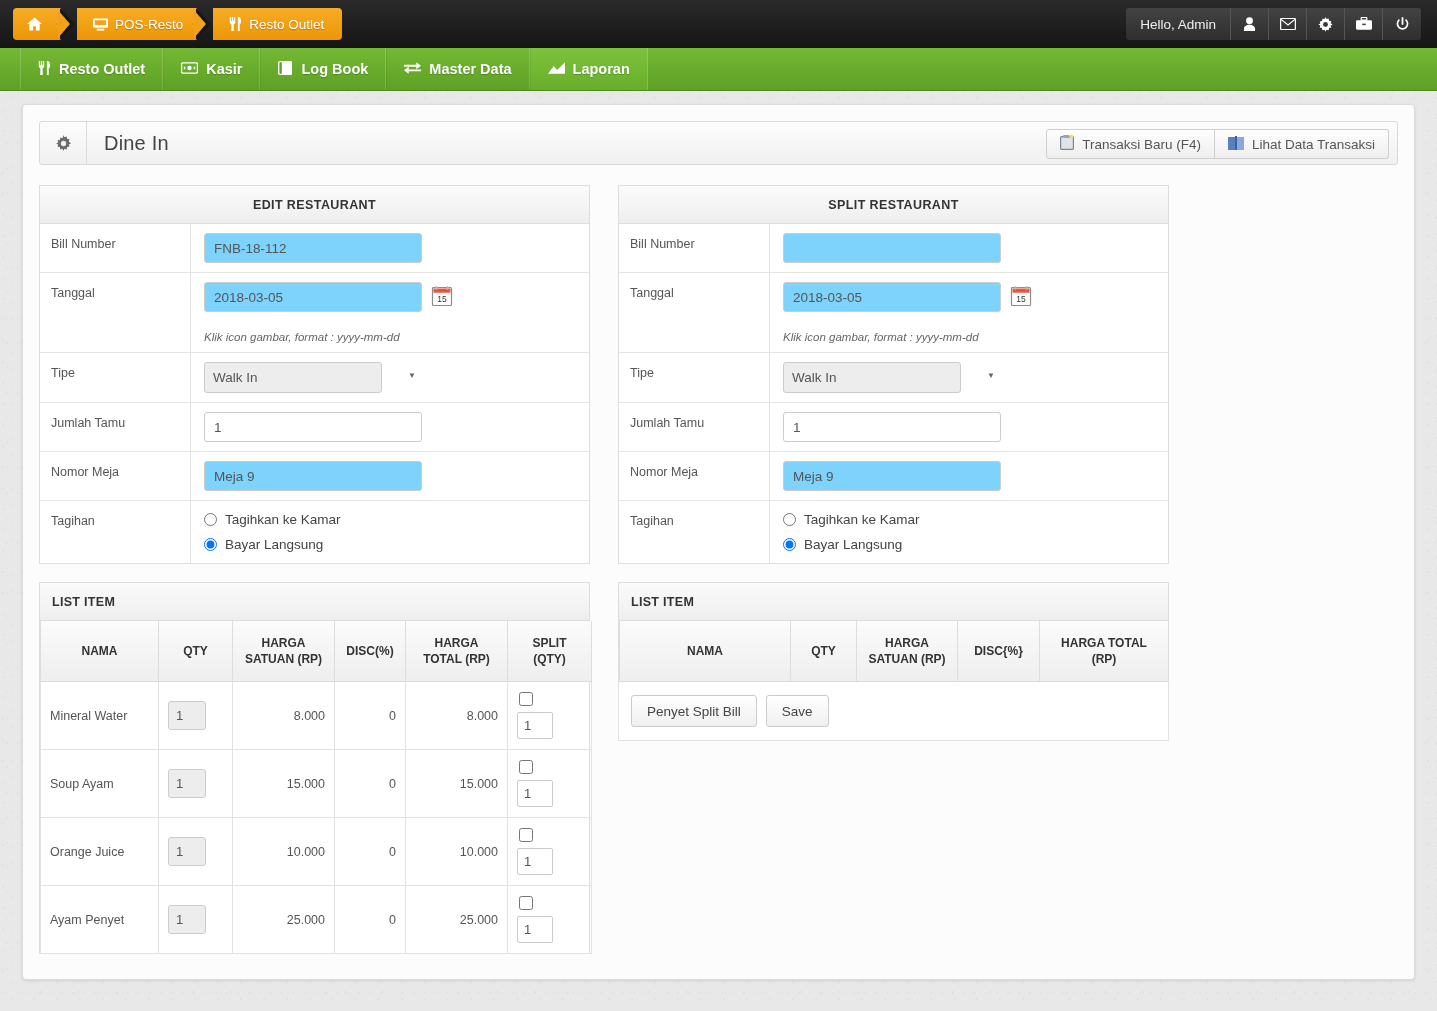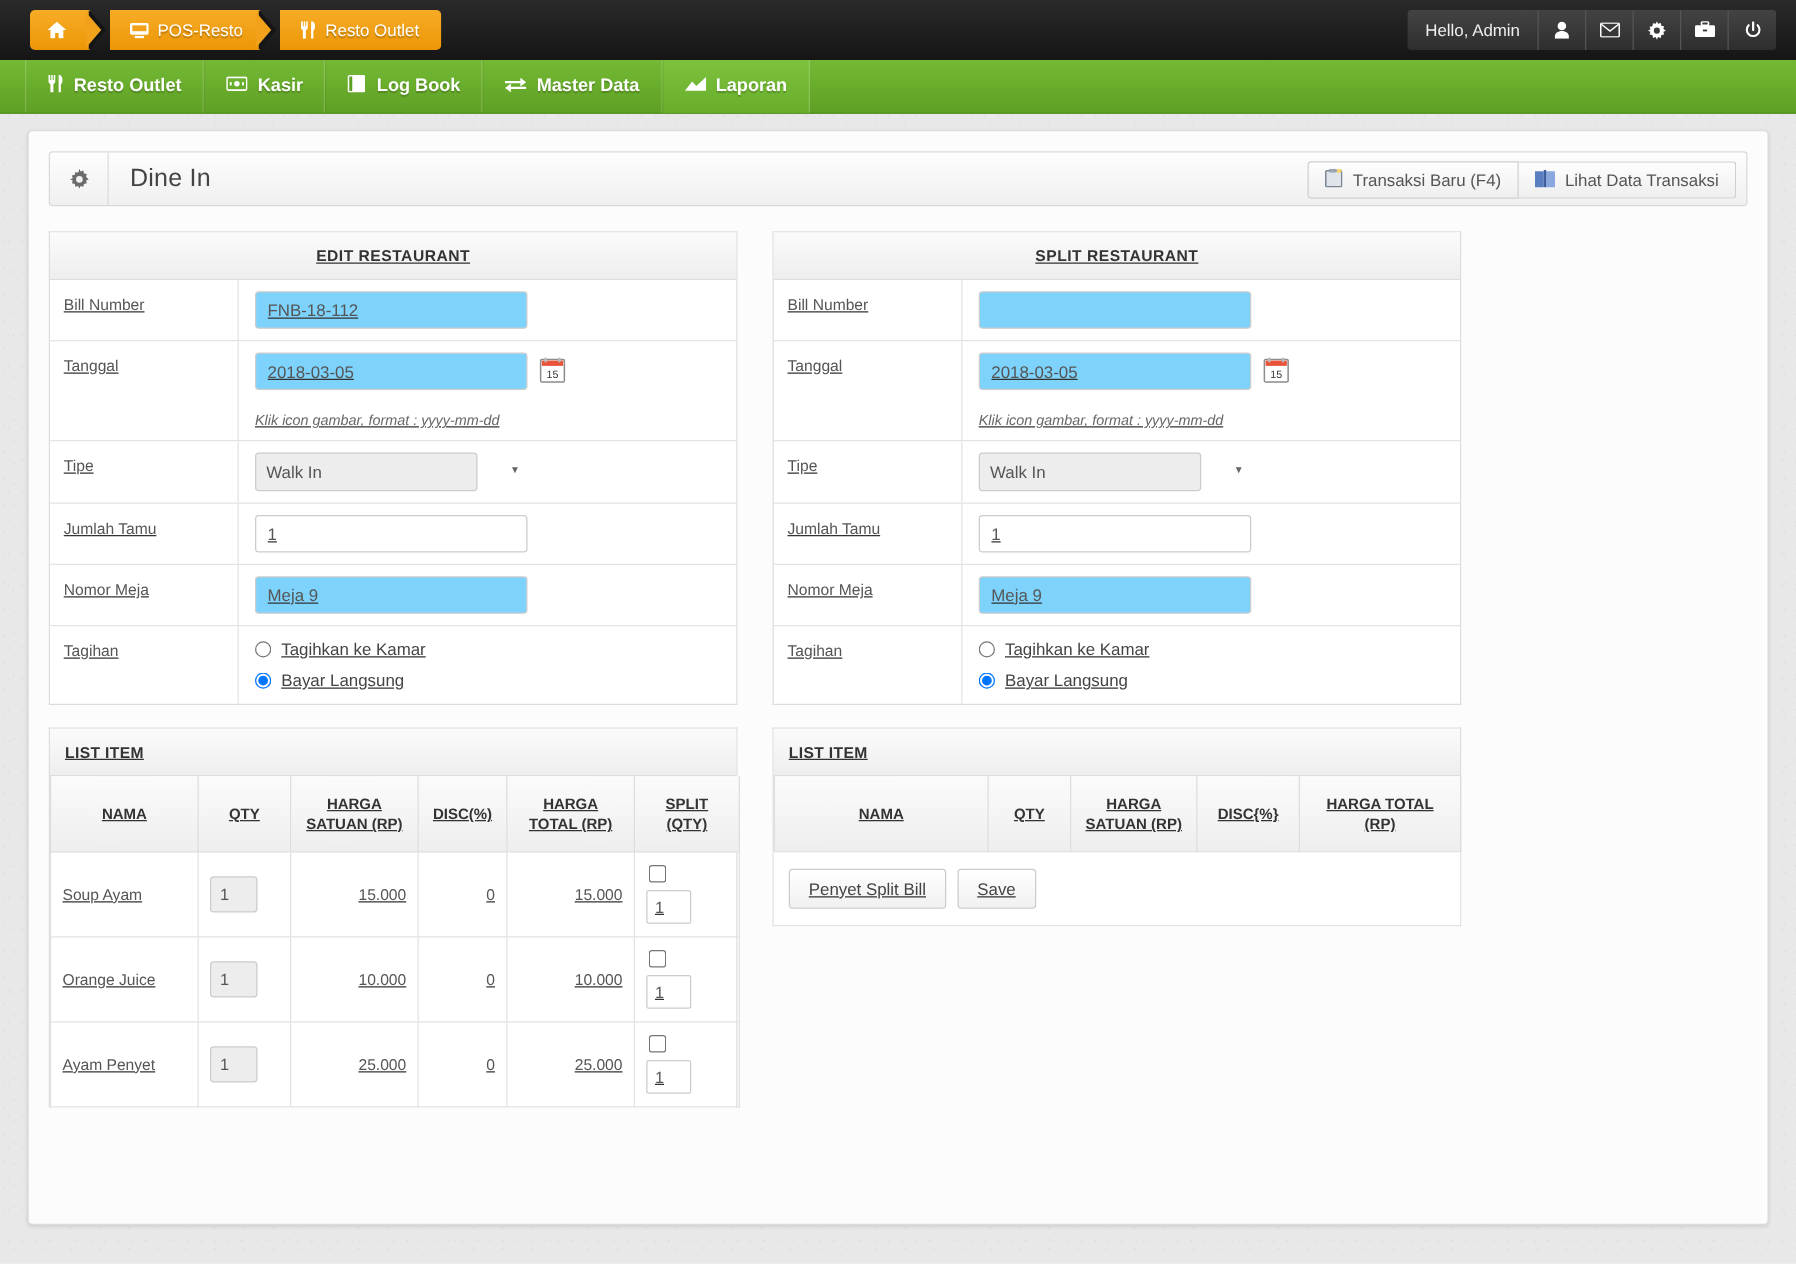--- a/index.html
+++ b/index.html
@@ -18,21 +18,21 @@
     background-size: 19px 21px, 23px 17px, 15px 13px, 11px 25px;
     overflow:hidden;
   }
 
   
   .topbar {
     height:48px; background:#1c1c1c;
     background-image:linear-gradient(to bottom,#2a2a2a 0%, #151515 100%);
     display:flex; align-items:center; position:relative;
   }
-  .breadcrumb { display:flex; align-items:center; margin-left:24px; height:44px; }
+  .breadcrumb { display:flex; align-items:center; margin-left:13px; height:44px; }
   .crumb {
     background:#f0a017;
     background-image:linear-gradient(to bottom,#f7ac26 0%, #ec9606 100%);
     color:#fff; height:32px; display:flex; align-items:center;
     padding:0 14px 0 16px; font-size:13.5px; position:relative;
     text-shadow:0 1px 1px rgba(0,0,0,.25);
   }
   .crumb:first-child { border-radius:4px 0 0 4px; padding-left:14px; padding-right:12px;}
   .crumb:last-child { border-radius:0 4px 4px 0; padding-right:18px; }
   .crumb .ico { margin-right:7px; display:inline-flex; align-items:center; }
@@ -115,21 +115,21 @@
   .tbtn {
     height:30px; display:flex; align-items:center; gap:8px;
     padding:0 13px; font-size:13.5px; color:#555;
     background-image:linear-gradient(to bottom,#fefefe,#eeeeee);
     border:1px solid #cfcfcf;
   }
   .tbtn:first-child { border-radius:3px 0 0 3px; }
   .tbtn:last-child { border-radius:0 3px 3px 0; border-left:none; }
 
   
-  .cols { display:flex; gap:28px; margin-top:20px;text-decoration:underline; }
+  .cols { display:flex; gap:28px; margin-top:20px; }
   .col { width:551px; }
 
   .panel { border:1px solid #dddddd; background:#fff; }
   .panel-head {
     height:38px; display:flex; align-items:center; justify-content:center;
     background-image:linear-gradient(to bottom,#fbfbfb,#eeeeee);
     border-bottom:1px solid #dddddd;
     font-size:12.5px; font-weight:bold; color:#333; letter-spacing:.4px;
   }
   .panel-head.left-align { justify-content:flex-start; padding-left:12px; letter-spacing:.3px;}
@@ -470,20 +470,31 @@
               <tr>
                 <th><span>NAMA</span></th>
                 <th><span>QTY</span></th>
                 <th><span>HARGA</span><br><span>SATUAN (RP)</span></th>
                 <th><span>DISC(%)</span></th>
                 <th><span>HARGA</span><br><span>TOTAL (RP)</span></th>
                 <th><span>SPLIT</span><br><span>(QTY)</span></th>
               </tr>
             </thead>
             <tbody>
+              <tr>
+                <td>Mineral Water</td>
+                <td><input class="qtybox" readonly="" value="1" style=""></td>
+                <td class="num">8.000</td>
+                <td class="num">0</td>
+                <td class="num">8.000</td>
+                <td class="splitcell">
+                  <input type="checkbox" style="">
+                  <input class="splitqty" value="1" style="">
+                </td>
+              </tr>
               <tr>
                 <td>Soup Ayam</td>
                 <td><input class="qtybox" readonly="" value="1" style=""></td>
                 <td class="num">15.000</td>
                 <td class="num">0</td>
                 <td class="num">15.000</td>
                 <td class="splitcell">
                   <input type="checkbox" style="">
                   <input class="splitqty" value="1" style="">
                 </td>

